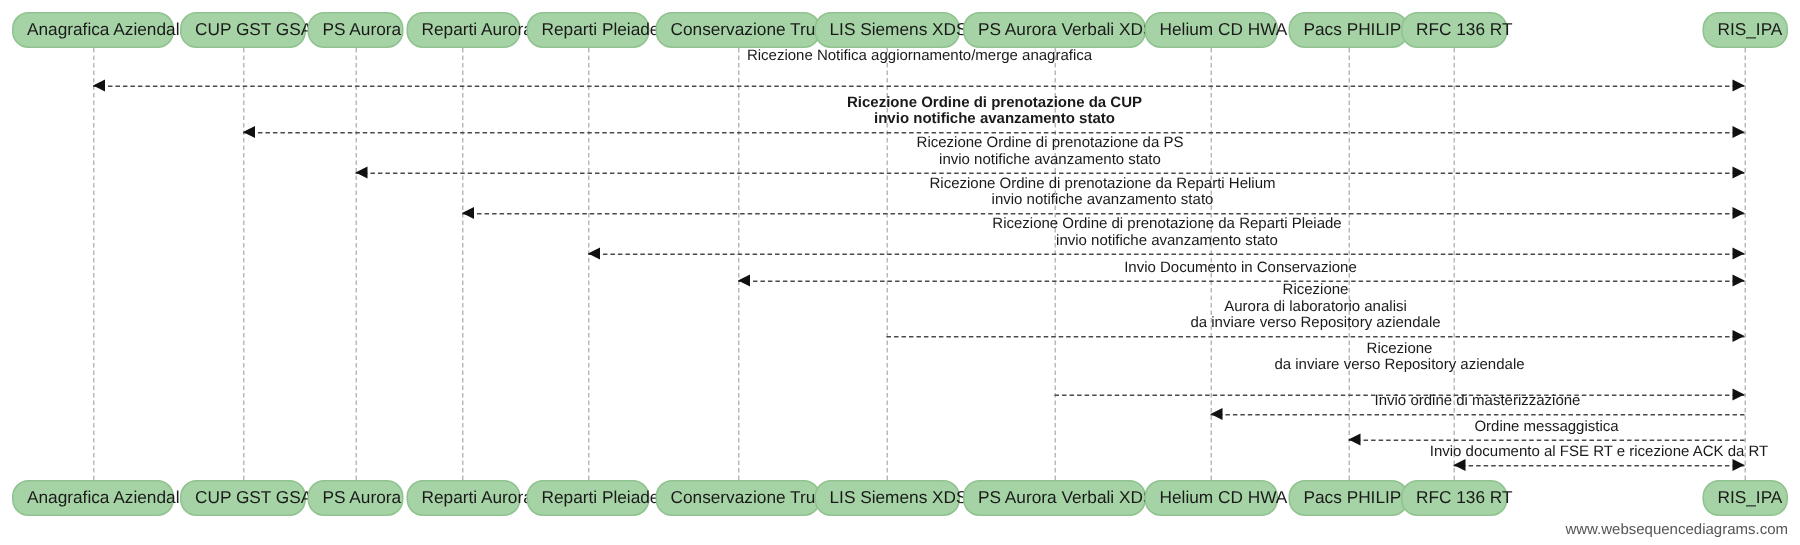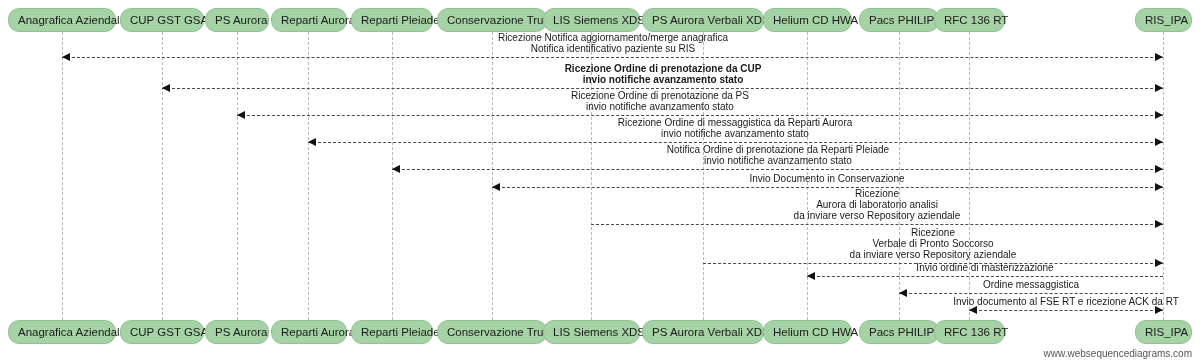--- a/index.html
+++ b/index.html
@@ -92,68 +92,66 @@
       <div class="lifeline" style="left: 899px; top: 32px; height: 288px;"></div>
       <div class="lifeline" style="left: 969px; top: 32px; height: 288px;"></div>
       <div class="lifeline" style="left: 1163px; top: 32px; height: 288px;"></div>
     </div>
   <div id="messages">
       <div class="msg-line" style="left: 62px; top: 57px; width: 1101px;"></div>
       <div class="arrow-head left" style="top: 53px; left: 62px;"></div>
       <div class="arrow-head right" style="top: 53px; left: 1155px;"></div>
       <div class="msg-label" style="left: 613px; top: 32px;">
         <div>Ricezione Notifica aggiornamento/merge anagrafica</div>
-        <div>Notifica identificativo paziente su RIS</div>
       </div>
       <div class="msg-line" style="left: 162px; top: 88px; width: 1001px;"></div>
       <div class="arrow-head left" style="top: 84px; left: 162px;"></div>
       <div class="arrow-head right" style="top: 84px; left: 1155px;"></div>
       <div class="msg-label" style="left: 663px; top: 63px; font-weight: bold;">
         <div>Ricezione Ordine di prenotazione da CUP</div>
         <div>invio notifiche avanzamento stato</div>
       </div>
       <div class="msg-line" style="left: 237px; top: 115px; width: 926px;"></div>
       <div class="arrow-head left" style="top: 111px; left: 237px;"></div>
       <div class="arrow-head right" style="top: 111px; left: 1155px;"></div>
-      <div class="msg-label" style="left: 660px; top: 90px;">
+      <div class="msg-label" style="left: 700px; top: 90px;">
         <div>Ricezione Ordine di prenotazione da PS</div>
         <div>invio notifiche avanzamento stato</div>
       </div>
       <div class="msg-line" style="left: 308px; top: 142px; width: 855px;"></div>
       <div class="arrow-head left" style="top: 138px; left: 308px;"></div>
       <div class="arrow-head right" style="top: 138px; left: 1155px;"></div>
       <div class="msg-label" style="left: 735px; top: 117px;">
-        <div>Ricezione Ordine di messaggistica da Reparti Aurora</div>
+        <div>Ricezione Ordine di prenotazione da Reparti Helium</div>
         <div>invio notifiche avanzamento stato</div>
       </div>
       <div class="msg-line" style="left: 392px; top: 169px; width: 771px;"></div>
       <div class="arrow-head left" style="top: 165px; left: 392px;"></div>
       <div class="arrow-head right" style="top: 165px; left: 1155px;"></div>
       <div class="msg-label" style="left: 778px; top: 144px;">
-        <div>Notifica Ordine di prenotazione da Reparti Pleiade</div>
+        <div>Ricezione Ordine di prenotazione da Reparti Pleiade</div>
         <div>invio notifiche avanzamento stato</div>
       </div>
       <div class="msg-line" style="left: 492px; top: 187px; width: 671px;"></div>
       <div class="arrow-head left" style="top: 183px; left: 492px;"></div>
       <div class="arrow-head right" style="top: 183px; left: 1155px;"></div>
       <div class="msg-label" style="left: 827px; top: 173px; text-align: right;">
         <div>Invio Documento in Conservazione</div>
       </div>
       <div class="msg-line" style="left: 591px; top: 224px; width: 572px;"></div>
       <div class="arrow-head right" style="top: 220px; left: 1155px;"></div>
       <div class="msg-label" style="left: 877px; top: 188px;">
         <div>Ricezione</div>
         <div>Aurora di laboratorio analisi</div>
         <div>da inviare verso Repository aziendale</div>
       </div>
       <div class="msg-line" style="left: 703px; top: 263px; width: 460px;"></div>
       <div class="arrow-head right" style="top: 259px; left: 1155px;"></div>
       <div class="msg-label" style="left: 933px; top: 227px;">
         <div>Ricezione</div>
-        <div>Verbale di Pronto Soccorso</div>
         <div>da inviare verso Repository aziendale</div>
       </div>
       <div class="msg-line" style="left: 807px; top: 276px; width: 356px;"></div>
       <div class="arrow-head left" style="top: 272px; left: 807px;"></div>
       <div class="msg-label" style="left: 985px; top: 262px;">
         <div>Invio ordine di masterizzazione</div>
       </div>
       <div class="msg-line" style="left: 899px; top: 293px; width: 264px;"></div>
       <div class="arrow-head left" style="top: 289px; left: 899px;"></div>
       <div class="msg-label" style="left: 1031px; top: 279px;">

